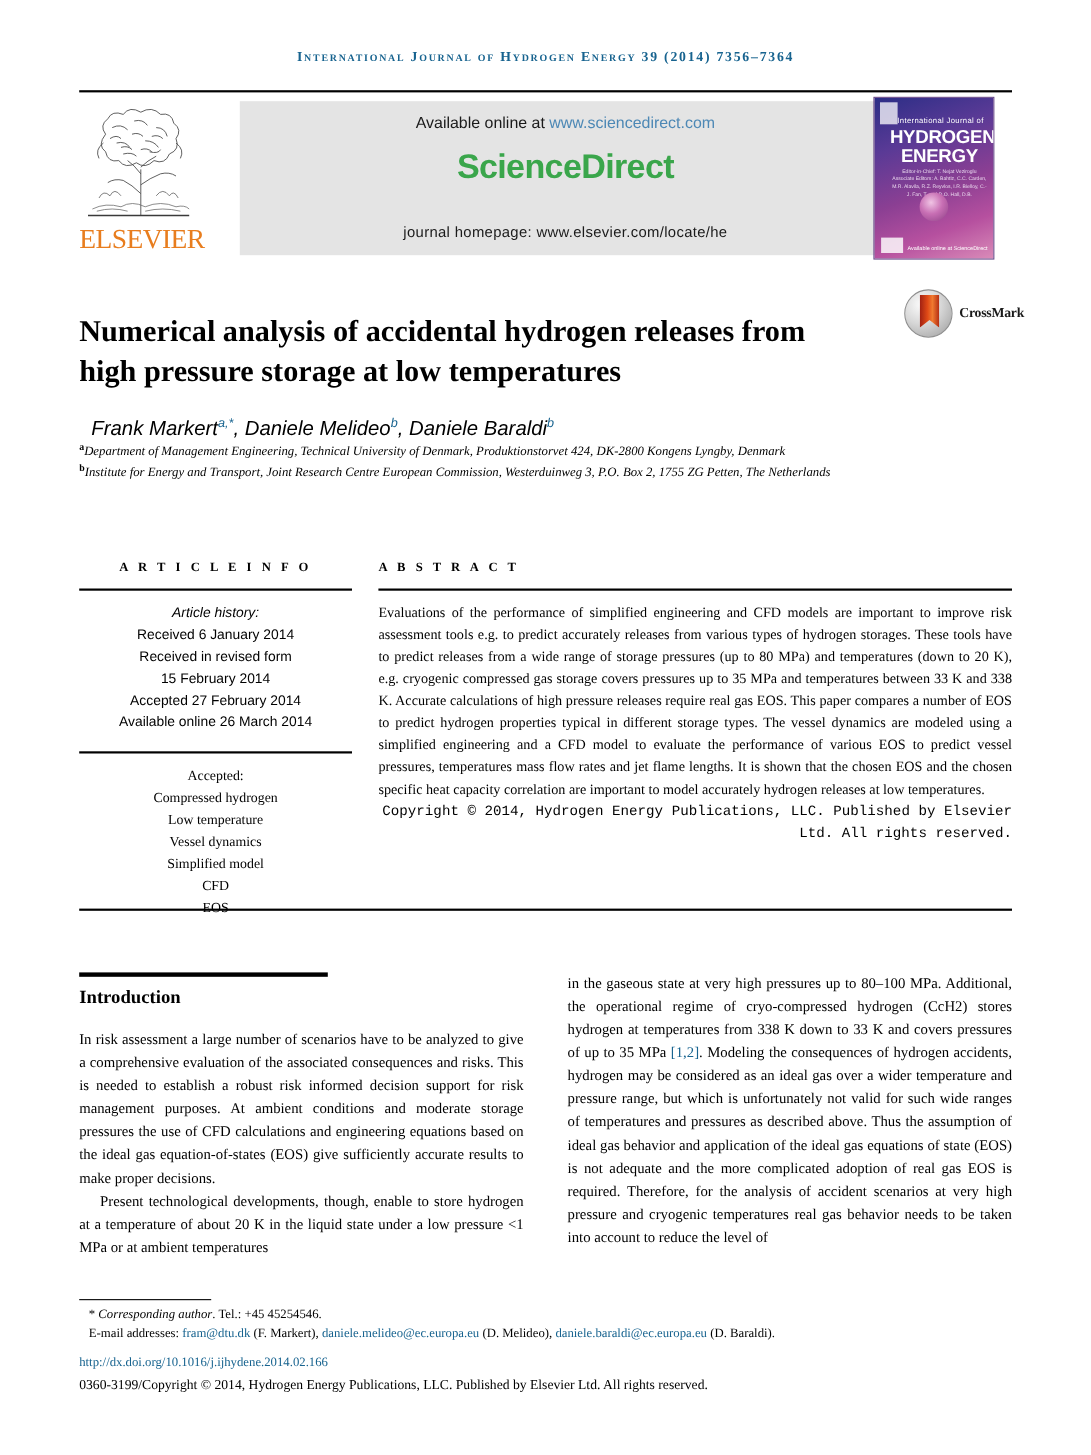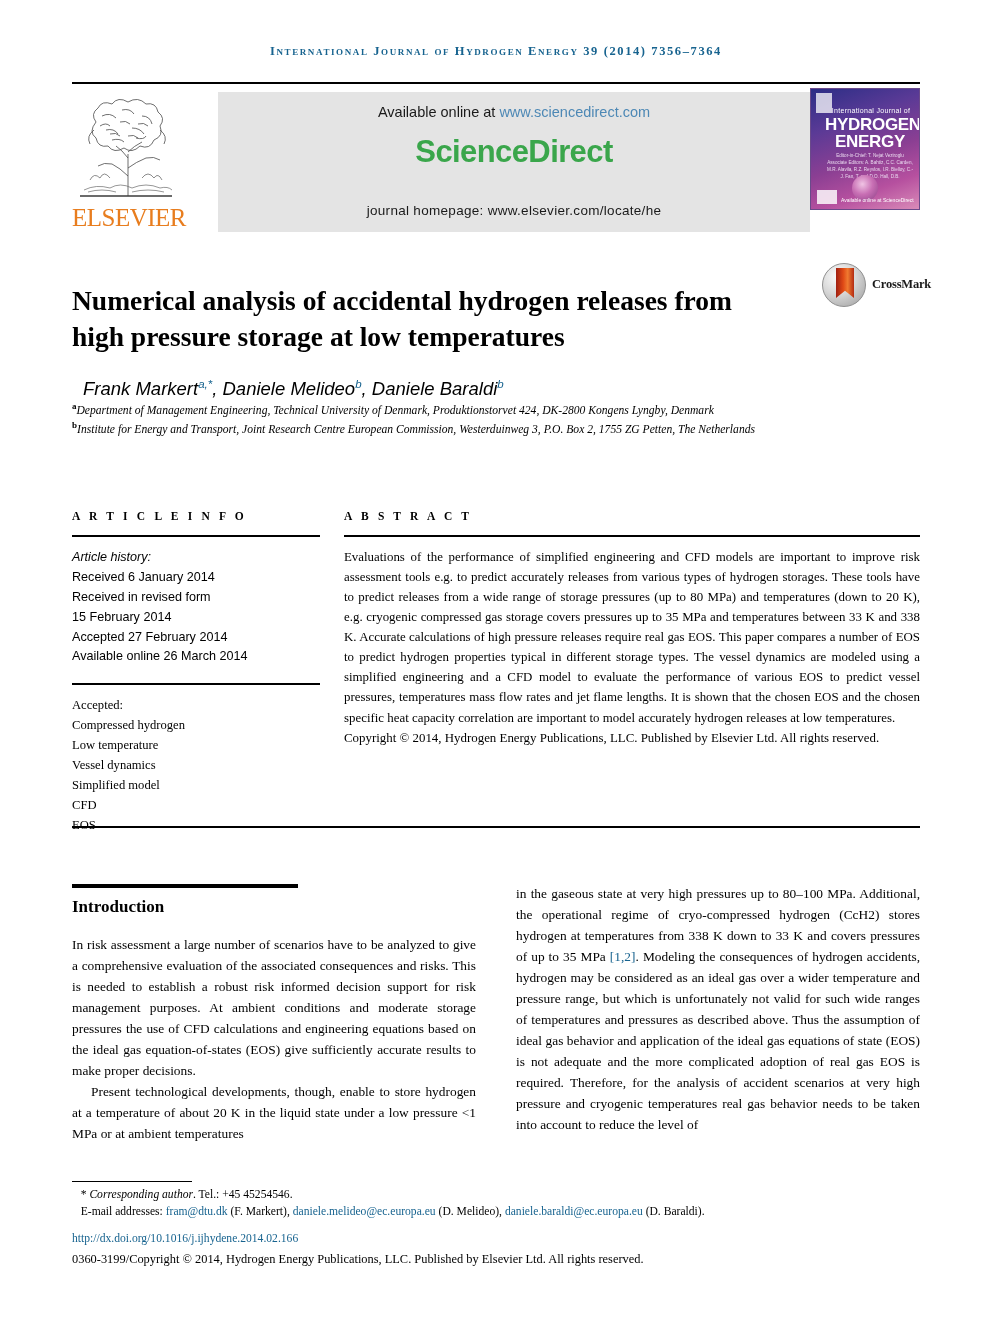--- a/index.html
+++ b/index.html
@@ -110,23 +110,23 @@
     width: 592px;
     text-align: center;
     font-family: "Liberation Sans", sans-serif;
     font-size: 13.5px;
     letter-spacing: 0.3px;
     color: #1a1a1a;
   }
 
   .cover {
     position: absolute;
-    right: 0; top: 0;
+    right: 16px; top: 0;
     width: 110px;
-    height: 122px;
+    height: 148px;
     background: linear-gradient(160deg, #2c2e86 0%, #5a3a96 28%, #8b3f93 56%, #b6509f 78%, #d98bb8 100%);
     border: 1px solid #6a4a8a;
     box-sizing: border-box;
     overflow: hidden;
   }
   .cover .cv-top {
     position: absolute; left: 5px; top: 4px;
     width: 16px; height: 20px;
     background: rgba(255,255,255,0.75);
   }
@@ -258,20 +258,21 @@
     font-family: "Liberation Serif", serif;
     font-size: 11.5px;
     font-weight: bold;
     letter-spacing: 3.2px;
     color: #000;
   }
   .info-col {
     position: absolute;
     left: 72px; top: 510px;
     width: 248px;
+    text-align: center;
   }
   .info-rule {
     width: 248px; height: 2px; background: #000; margin-top: 13px;
   }
   .info-body {
     margin-top: 11px;
     font-family: Liberation Sans, sans-serif;
     font-size: 12.6px;
     line-height: 1.58;
   }
@@ -290,21 +291,21 @@
     width: 576px;
   }
   .abs-rule { width: 576px; height: 2px; background: #000; margin-top: 13px; }
   .abs-body {
     margin-top: 10px;
     font-family: "Liberation Serif", serif;
     font-size: 12.9px;
     line-height: 1.555;
     text-align: justify;
   }
-  .abs-copy { display: block; }
+  .abs-copy { text-align: right; display: block; font-family: Liberation Mono, monospace; }
 
   
   .rule-body {
     position: absolute;
     left: 72px; top: 826px;
     width: 848px;
     height: 1.6px;
     background: #000;
   }
   .col-left {

